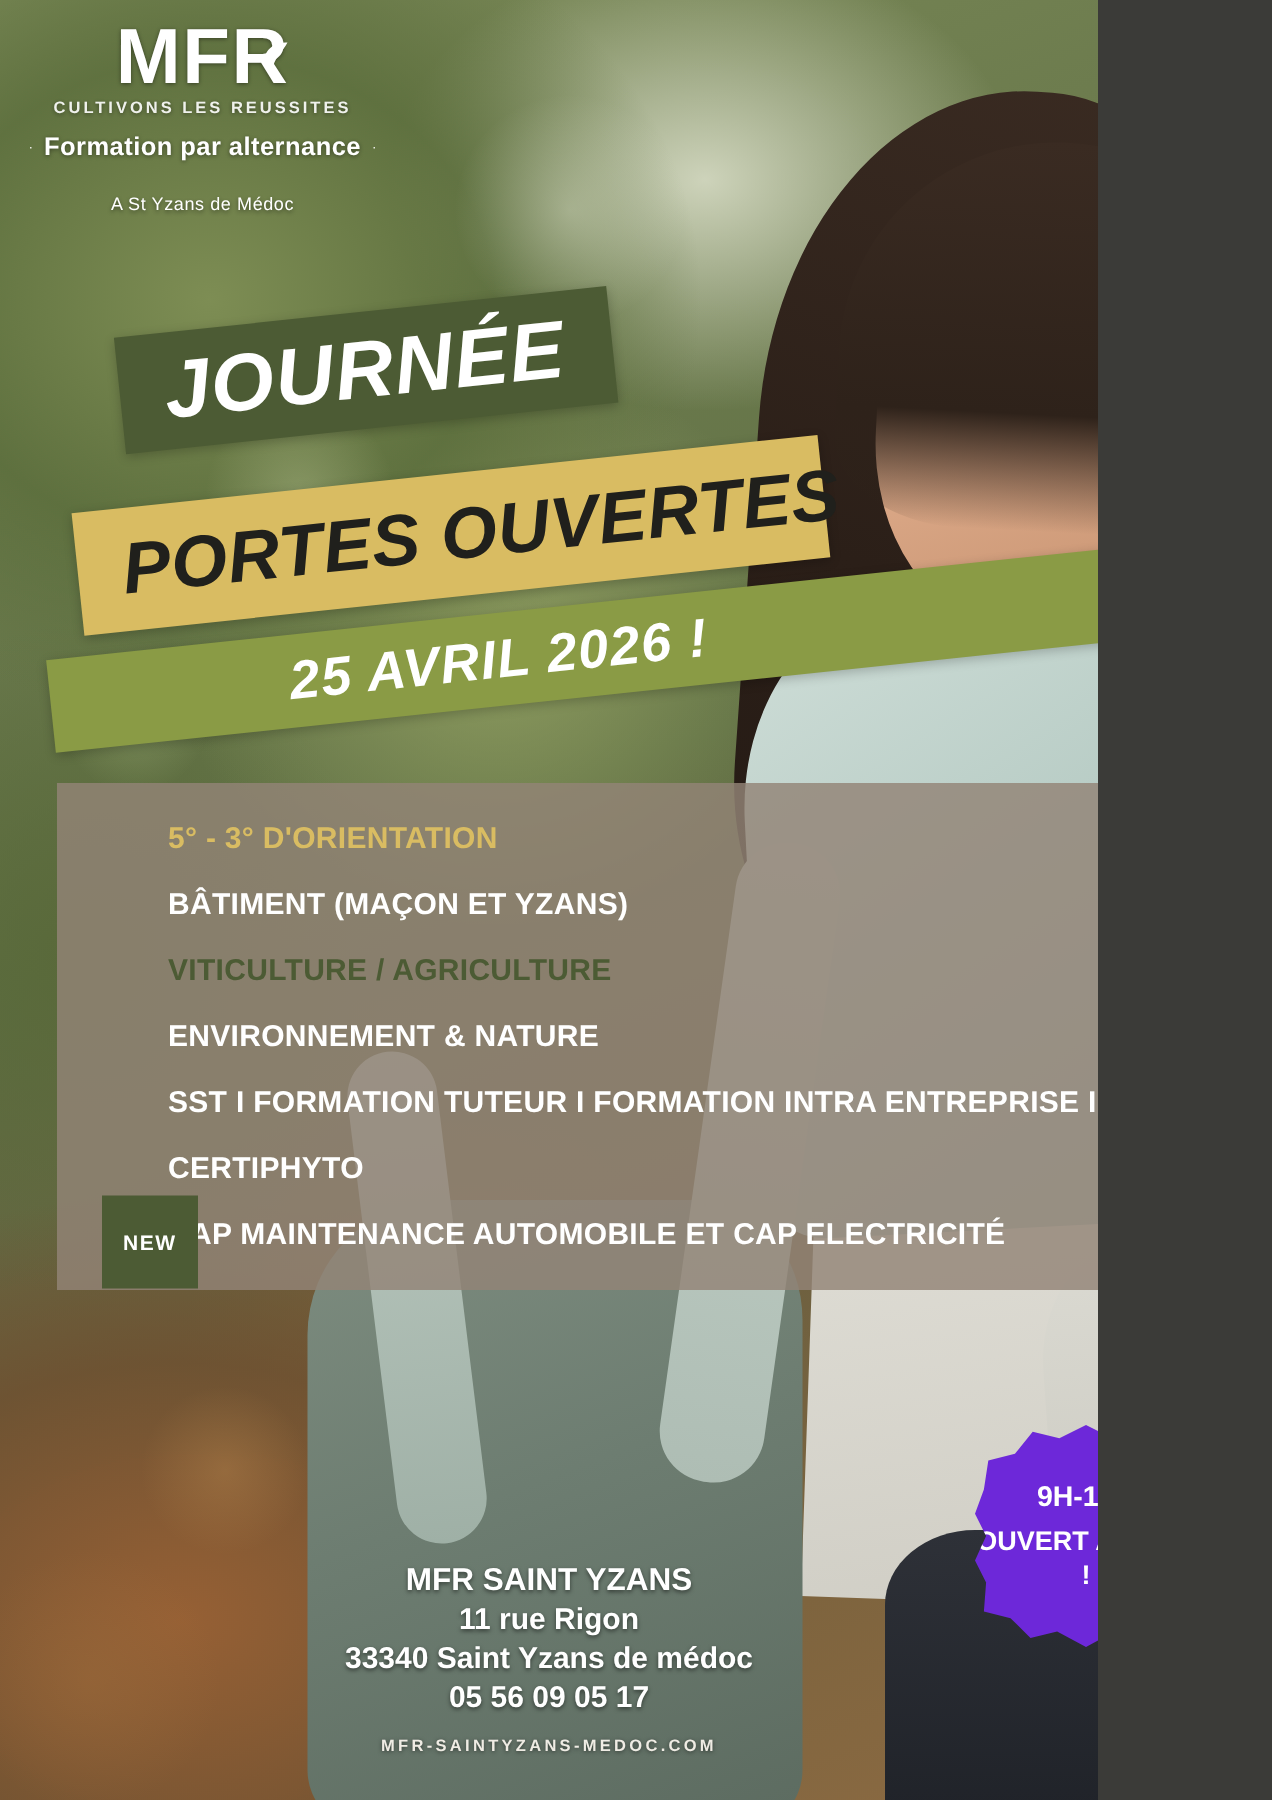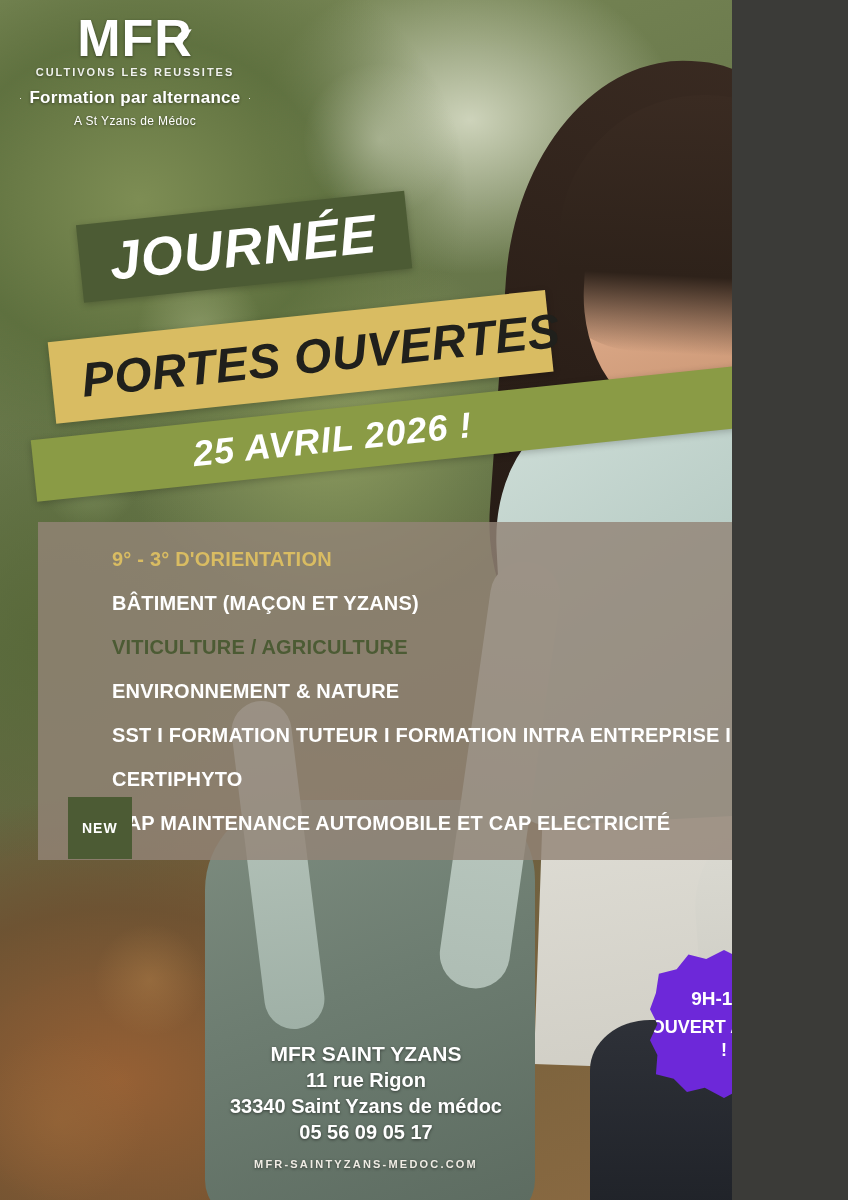--- a/index.html
+++ b/index.html
@@ -202,21 +202,21 @@
   }
   .logo-rule .line { height: 1px; background: rgba(255,255,255,0.85); width: 34px; }
   .logo-sub {
     font-size: 17px;
     font-weight: bold;
     letter-spacing: 0.3px;
     white-space: nowrap;
   }
   .logo-sub2 {
     font-size: 12px;
-    margin-top: 6px;
+    margin-top: 21px;
     letter-spacing: 0.4px;
   }
 
   
   .banner {
     position: absolute;
     display: flex;
     align-items: center;
     transform-origin: left center;
     box-shadow: 0 2px 7px rgba(0,0,0,0.22);
@@ -398,21 +398,21 @@
   </div>
   <div class="banner banner-portes">
     <span>PORTES OUVERTES</span>
   </div>
   <div class="banner banner-date">
     <span>25 AVRIL 2026 !</span>
   </div>
 
   <div class="panel"></div>
   <div class="panel-list">
-    <div class="row gold">9° - 3° D'ORIENTATION</div>
+    <div class="row gold">5° - 3° D'ORIENTATION</div>
     <div class="row white">BÂTIMENT (MAÇON ET YZANS)</div>
     <div class="row olive">VITICULTURE / AGRICULTURE</div>
     <div class="row cream">ENVIRONNEMENT &amp; NATURE</div>
     <div class="row cream">SST I FORMATION TUTEUR I FORMATION INTRA ENTREPRISE I</div>
     <div class="row cream">CERTIPHYTO</div>
     <div class="row cream">CAP MAINTENANCE AUTOMOBILE ET CAP ELECTRICITÉ</div>
   </div>
   <div class="badge-new">NEW</div>
 
   <div class="hours">

